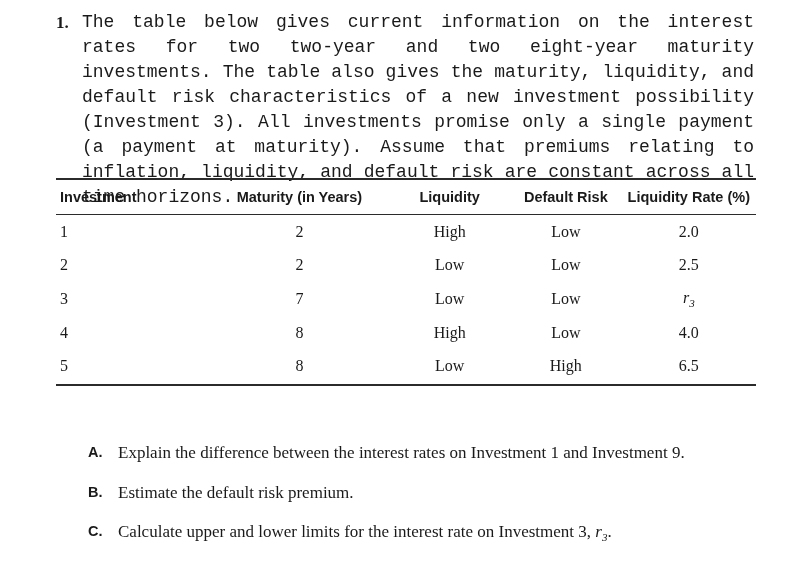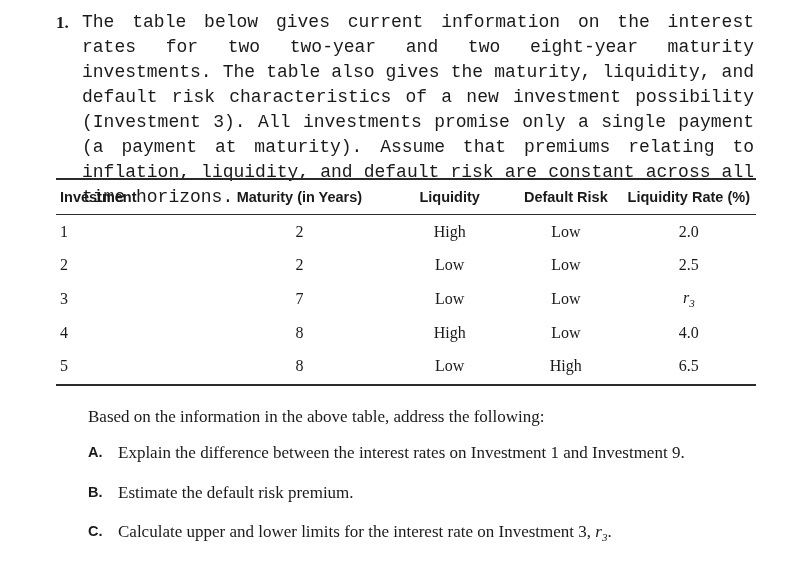--- a/index.html
+++ b/index.html
@@ -174,21 +174,20 @@
           <td class="col-inv">5</td>
           <td class="col-mat">8</td>
           <td class="col-liq">Low</td>
           <td class="col-def">High</td>
           <td class="col-rate">6.5</td>
         </tr>
       </tbody>
     </table>
   </div>
 
-  <div class="prompt">Based on the information in the above table, address the following:</div>
 
   <div class="parts">
     <div class="part">
       <div class="part-label">A.</div>
       <div class="part-text">Explain the difference between the interest rates on Investment 1 and Investment 9.</div>
     </div>
     <div class="part">
       <div class="part-label">B.</div>
       <div class="part-text">Estimate the default risk premium.</div>
     </div>

